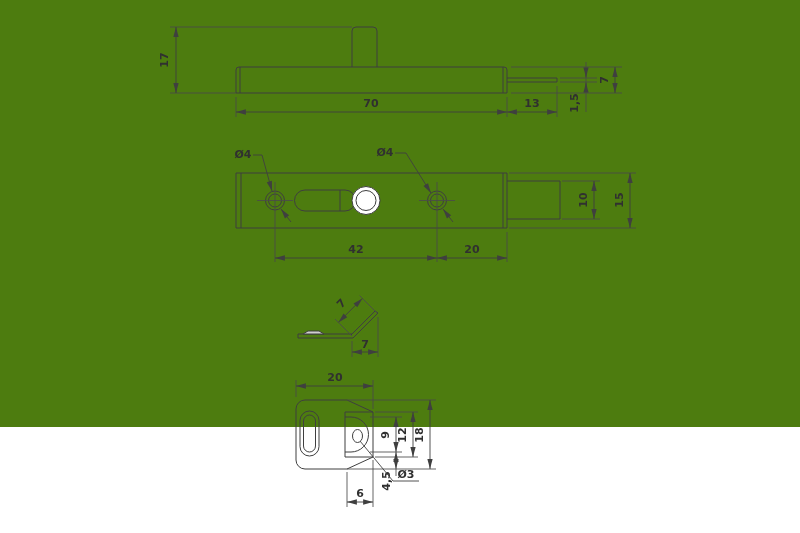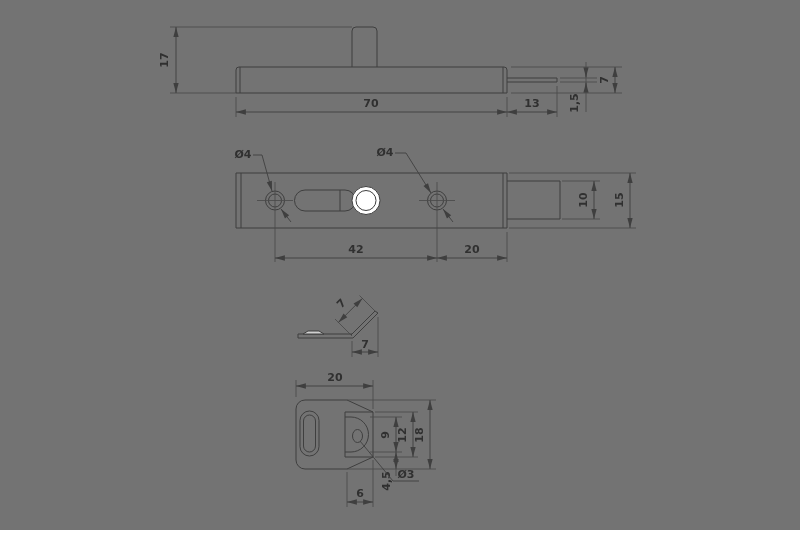--- a/index.html
+++ b/index.html
@@ -7,22 +7,22 @@
     padding: 0;
     background: #ffffff;
     width: 800px;
     height: 533px;
     overflow: hidden;
     font-family: "DejaVu Sans", sans-serif;
   }
   .canvas {
     position: relative;
     width: 800px;
-    height: 530px;
-    background: #737373;
+    height: 427px;
+    background: #4d7c0f;
   }
   svg { display: block; }
   .ln   { stroke: #3f3f3f; stroke-width: 1; fill: none; }
   .thin { stroke: #4a4a4a; stroke-width: 0.85; fill: none; }
   .dim  { stroke: #3f3f3f; stroke-width: 0.9; fill: none; }
   .fillw { fill: #ffffff; stroke: #3f3f3f; stroke-width: 1; }
   .bump { fill: #cfcfcf; stroke: #3f3f3f; stroke-width: 1; }
   text.t {
     font-family: "DejaVu Sans", sans-serif;
     font-size: 11px;

